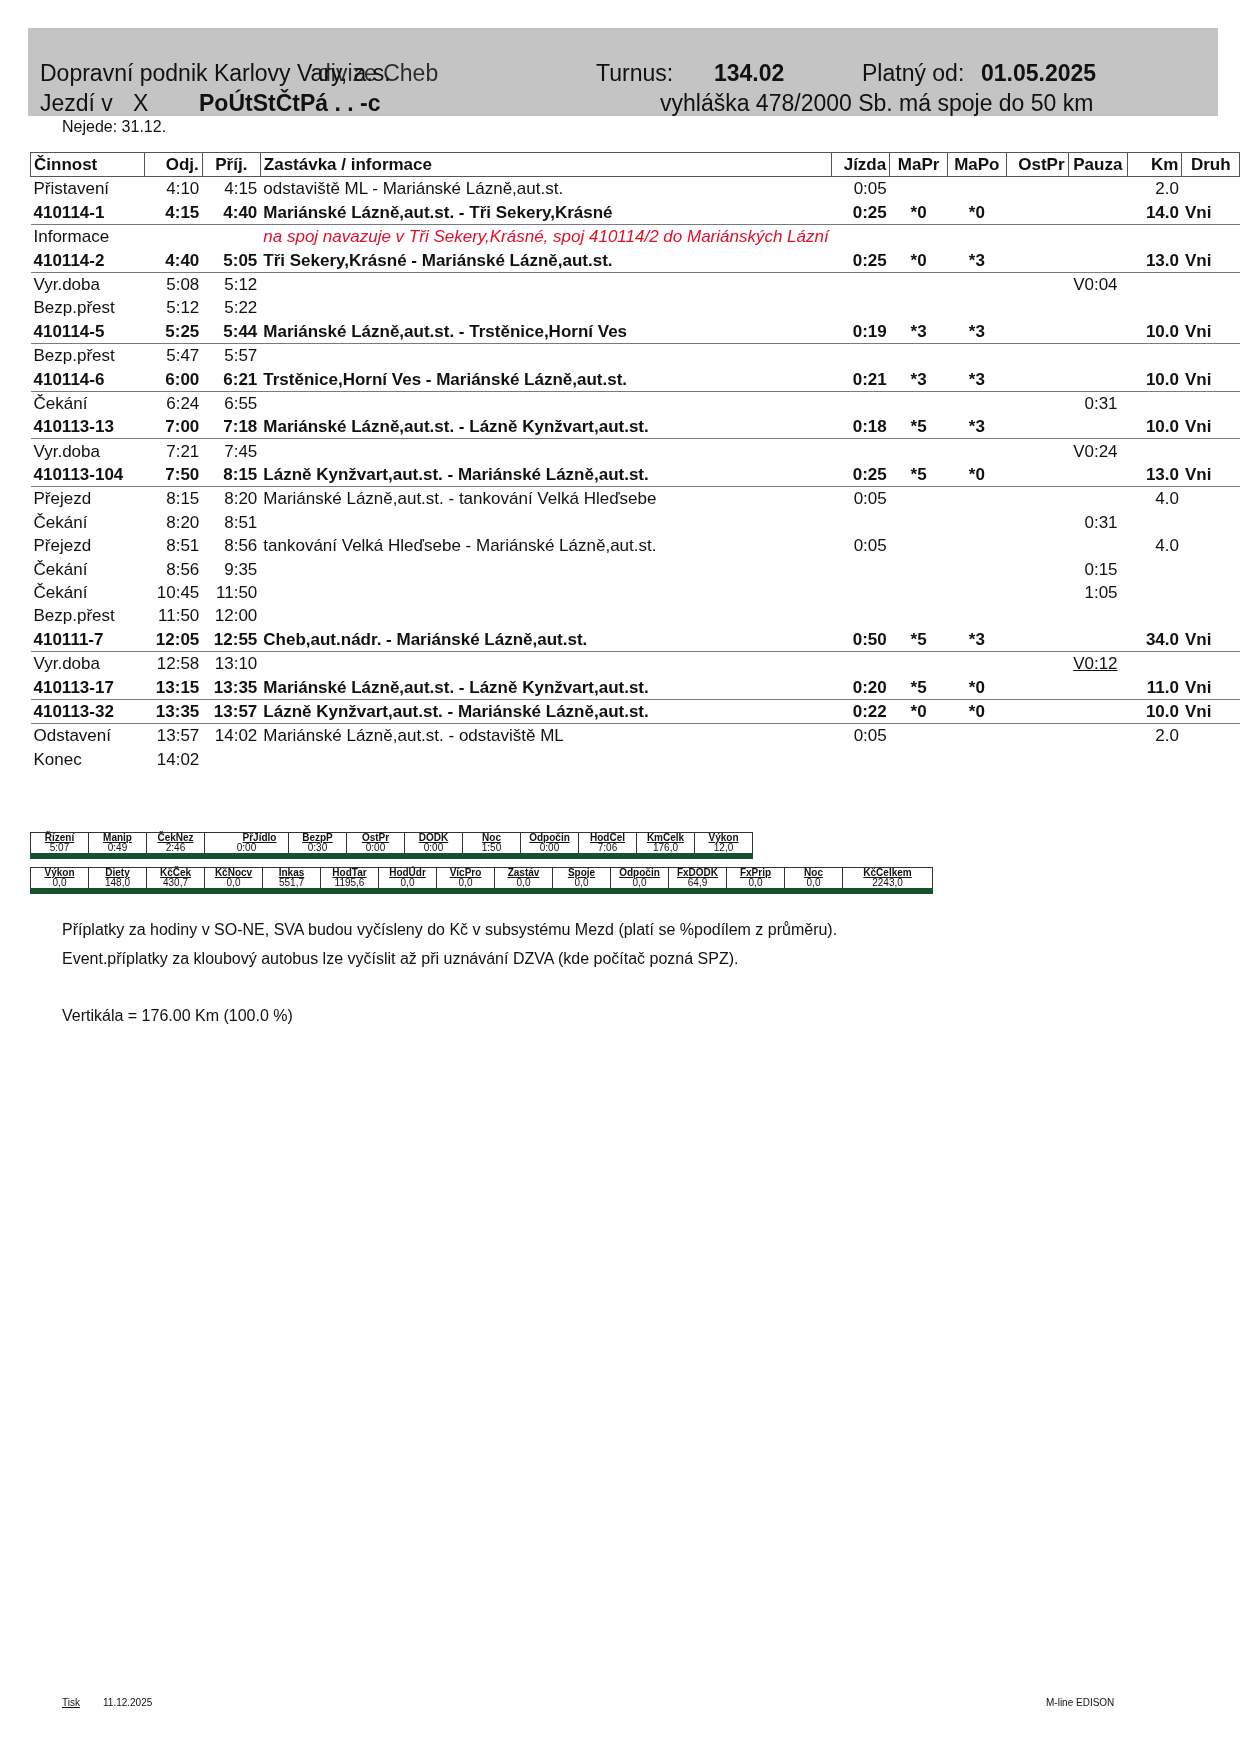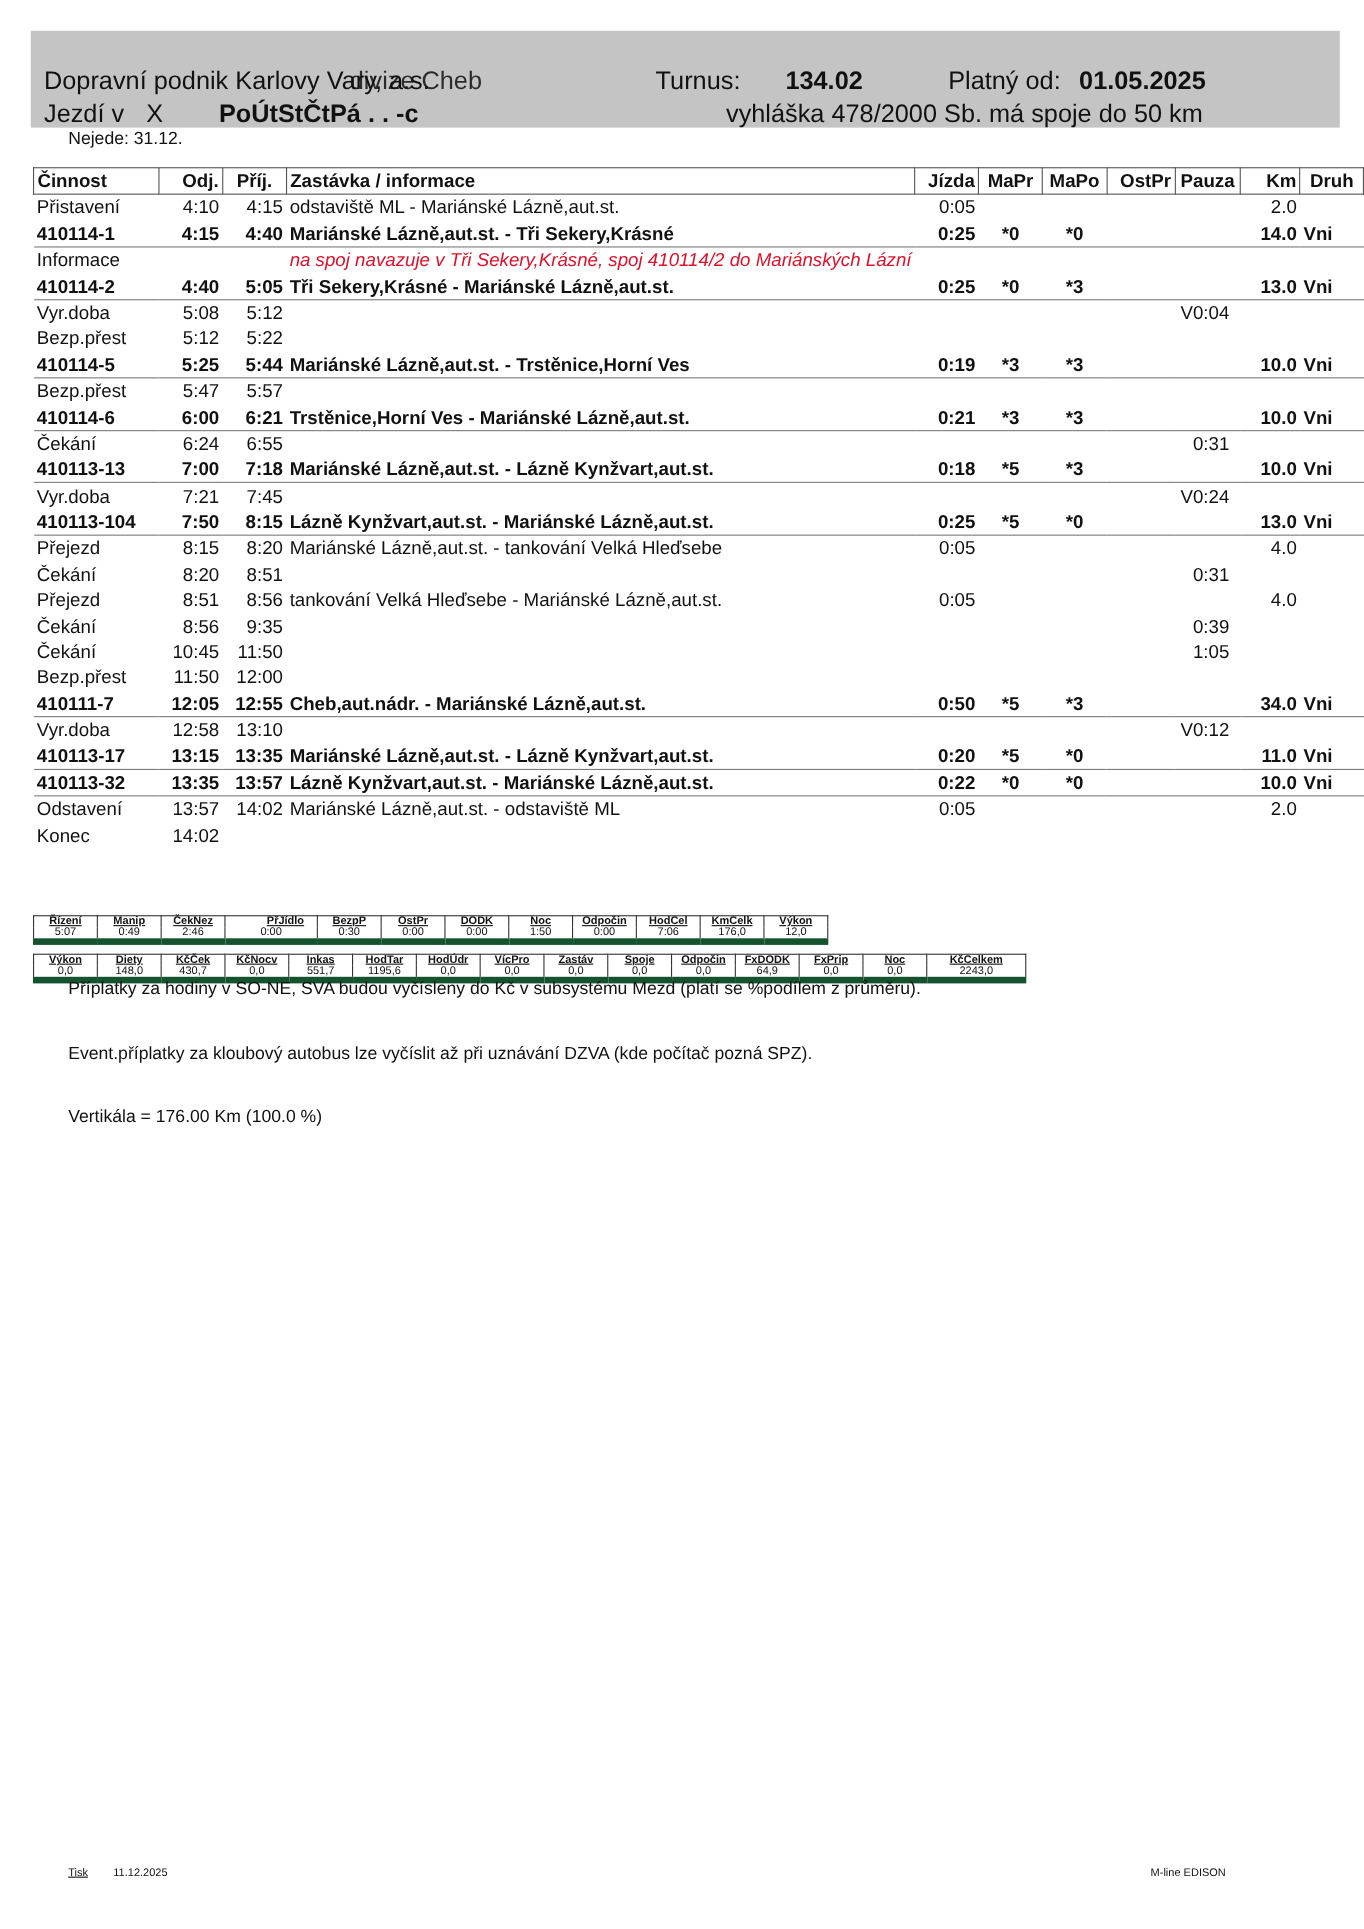--- a/index.html
+++ b/index.html
@@ -287,21 +287,21 @@
       </tr>
       <tr>
         <td>Čekání</td>
         <td class="r">8:56</td>
         <td class="r">9:35</td>
         <td class="stop"></td>
         <td class="r"></td>
         <td class="c"></td>
         <td class="c"></td>
         <td class="r"></td>
-        <td class="r" style="padding-right: 10px;">0:39</td>
+        <td class="r" style="padding-right: 10px;">0:15</td>
         <td class="r"></td>
         <td class="c" style="text-align: left;"></td>
       </tr>
       <tr>
         <td>Čekání</td>
         <td class="r">10:45</td>
         <td class="r">11:50</td>
         <td class="stop"></td>
         <td class="r"></td>
         <td class="c"></td>
@@ -339,21 +339,21 @@
       </tr>
       <tr>
         <td>Vyr.doba</td>
         <td class="r">12:58</td>
         <td class="r">13:10</td>
         <td class="stop"></td>
         <td class="r"></td>
         <td class="c"></td>
         <td class="c"></td>
         <td class="r"></td>
-        <td class="r" style="padding-right: 10px;">V0:12</td>
+        <td class="r" style="padding-right: 10px; text-decoration: underline;">V0:12</td>
         <td class="r"></td>
         <td class="c" style="text-align: left;"></td>
       </tr>
       <tr class="bold sep">
         <td>410113-17</td>
         <td class="r">13:15</td>
         <td class="r">13:35</td>
         <td class="stop">Mariánské Lázně,aut.st. - Lázně Kynžvart,aut.st.</td>
         <td class="r">0:20</td>
         <td class="c">*5</td>
@@ -470,19 +470,19 @@
         <td>0,0</td>
         <td>0,0</td>
         <td>64,9</td>
         <td>0,0</td>
         <td>0,0</td>
         <td>2243,0</td>
       </tr>
     </tbody>
 </table>
 
-<div class="abs note" style="top:891px;">Příplatky za hodiny v SO-NE, SVA budou vyčísleny do Kč v subsystému Mezd (platí se %podílem z průměru).</div>
+<div class="abs note" style="top:921px;">Příplatky za hodiny v SO-NE, SVA budou vyčísleny do Kč v subsystému Mezd (platí se %podílem z průměru).</div>
 <div class="abs note" style="top:950px;">Event.příplatky za kloubový autobus lze vyčíslit až při uznávání DZVA (kde počítač pozná SPZ).</div>
 <div class="abs note" style="top:1007px;">Vertikála = 176.00 Km (100.0 %)</div>
 
 <div class="abs footer" style="left:62px;text-decoration:underline;">Tisk</div>
 <div class="abs footer" style="left:103px;">11.12.2025</div>
 <div class="abs footer" style="left:1046px;">M-line EDISON</div>
 
 </body></html>

